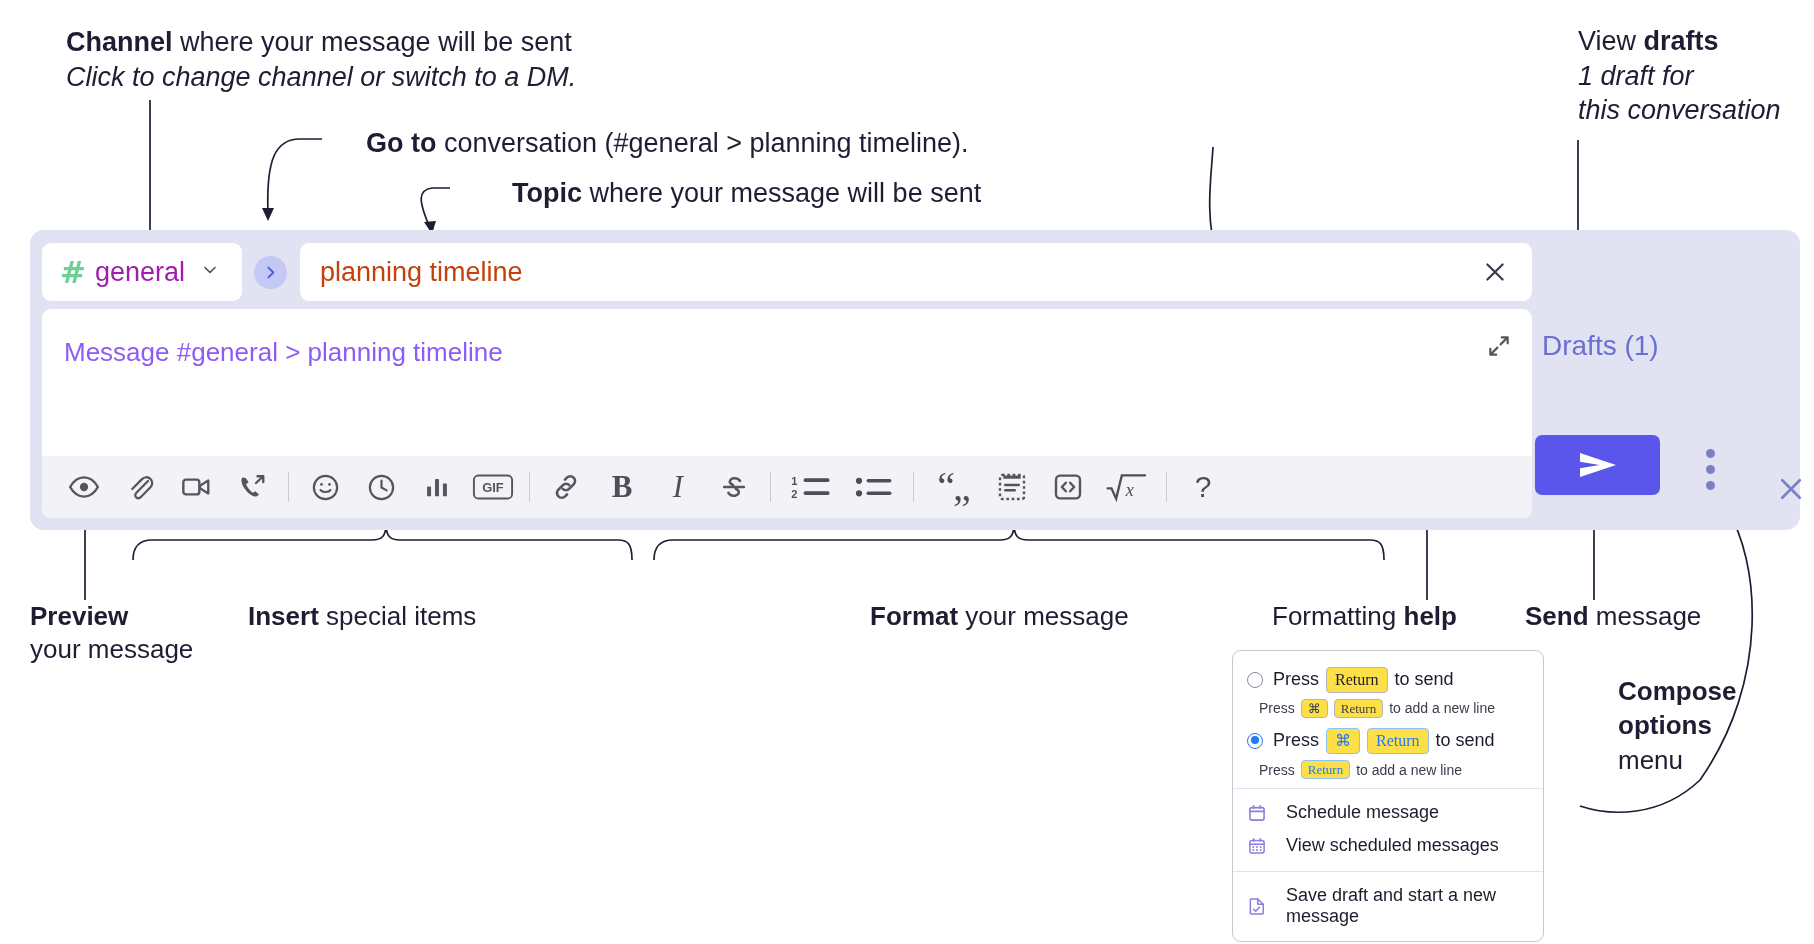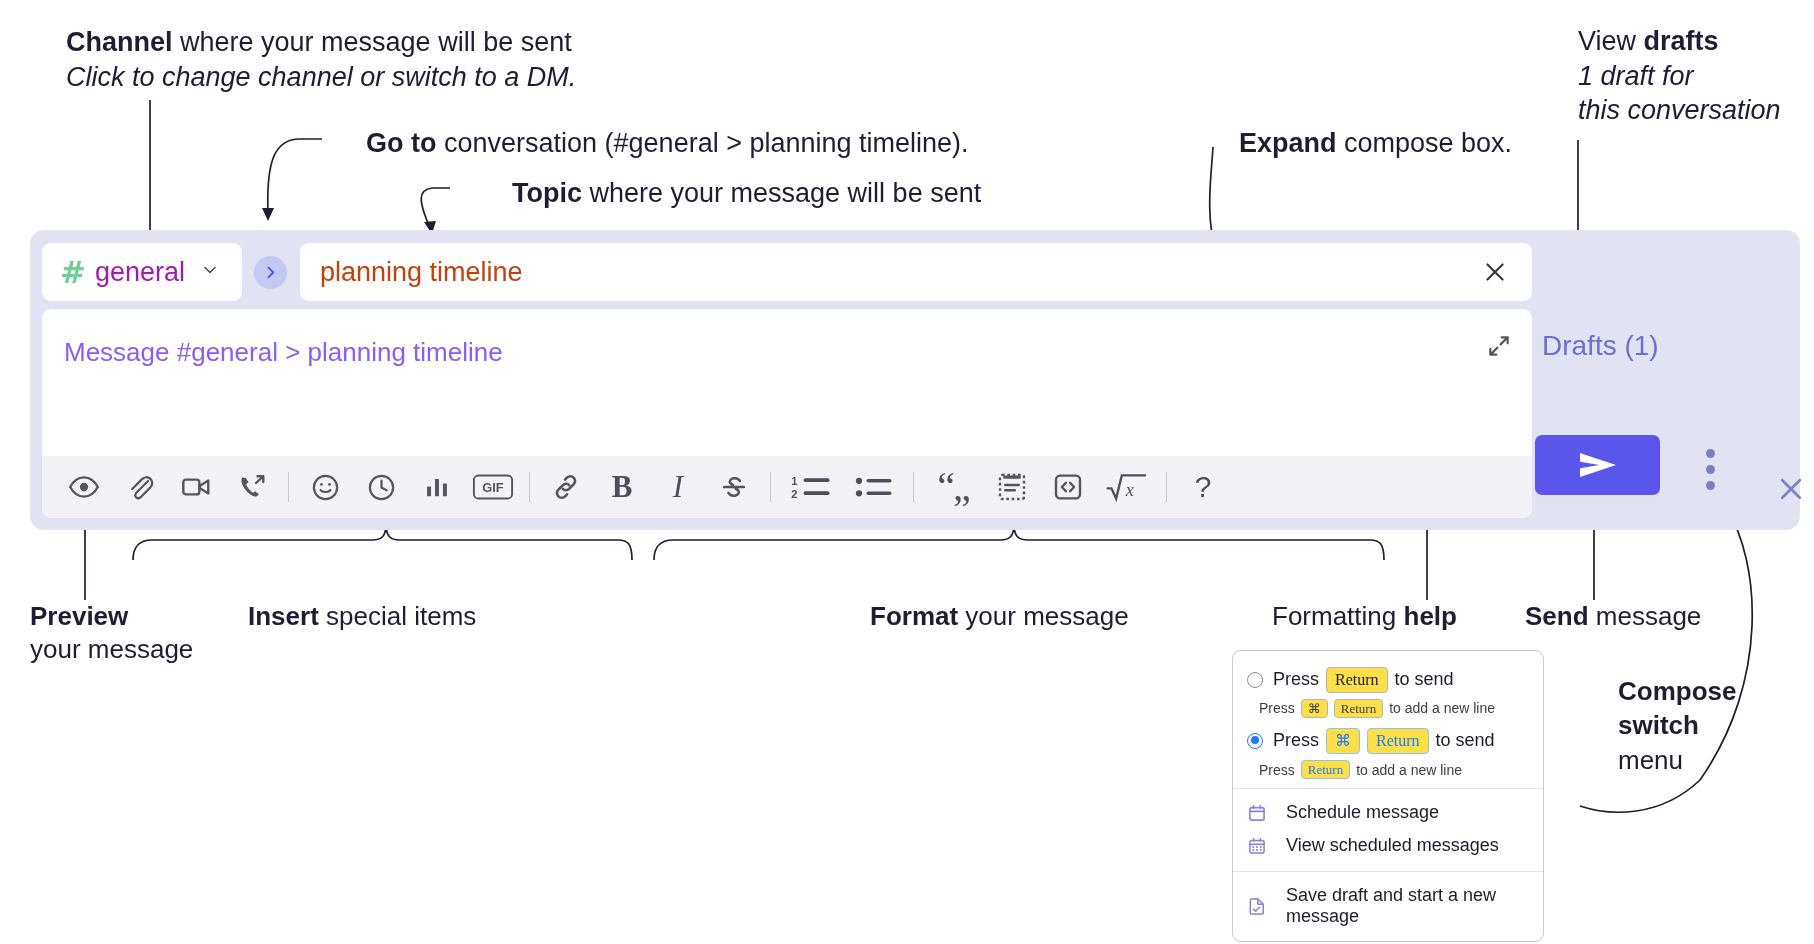--- a/index.html
+++ b/index.html
@@ -162,23 +162,20 @@
   </div>
 
   <div class="anno t1" style="left:330px; top:126px;">
     <span class="b">Go to</span><span> conversation (#general &gt; planning timeline).</span>
   </div>
 
   <div class="anno t1" style="left:476px; top:176px;">
     <span class="b">Topic</span><span> where your message will be sent</span>
   </div>
 
-  <div class="anno t1" style="left:1203px; top:126px;">
-    <span class="b">Expand</span><span> compose box.</span>
-  </div>
 
   <div class="anno t1" style="left:1542px; top:24px; width:272px;">
     <span>View </span><span class="b">drafts</span><br>
     <span class="i">1 draft for</span><br>
     <span class="i">this conversation</span>
   </div>
 
   <div class="compose-panel">
 
     <div class="panel-close">
@@ -408,21 +405,21 @@
   <div class="anno t3" style="left:1272px; top:600px;">
     <span>Formatting </span><span class="b">help</span>
   </div>
 
   <div class="anno t3" style="left:1525px; top:600px;">
     <span class="b">Send</span><span> message</span>
   </div>
 
   <div class="anno t3" style="left:1618px; top:674px; width:196px; line-height:1.32;">
     <span class="b">Compose</span><br>
-    <span class="b">switch</span><br>
+    <span class="b">options</span><br>
     <span>menu</span>
   </div>
 
   <div class="menu">
 
     <div class="menu-opt">
       <span class="radio"></span>
       <div>
         <div class="opt-main">
           <span>Press</span>

